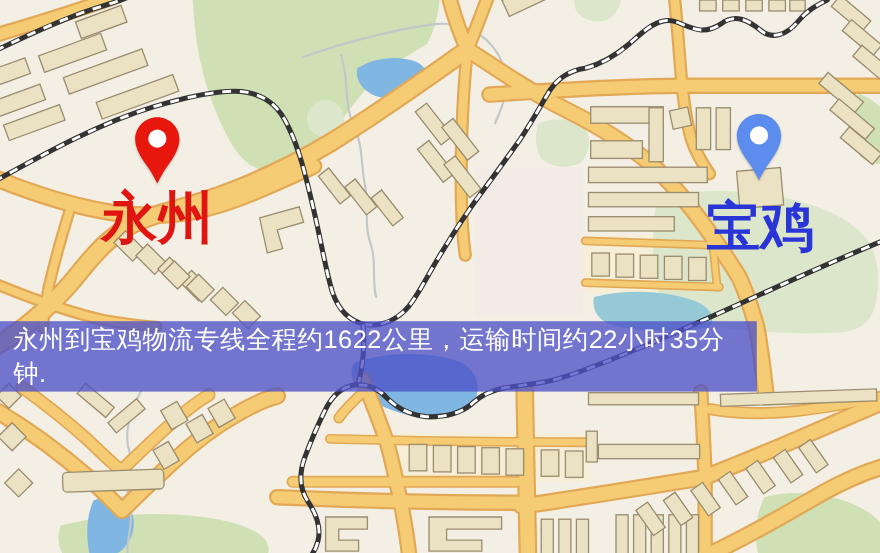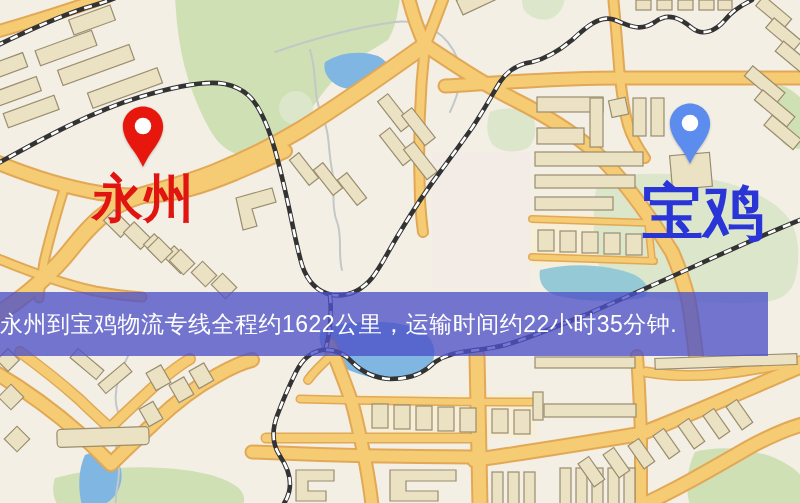--- a/index.html
+++ b/index.html
@@ -28,26 +28,26 @@
   .marker{position:absolute;}
   .marker svg{display:block;filter:drop-shadow(0 1px 1px rgba(0,0,0,.25));}
   .marker-origin{left:120px;top:104px;width:46px;height:66px;}
   .marker-destination{left:667px;top:101px;width:46px;height:66px;}
 
   .place-label{
     position:absolute;line-height:1;white-space:nowrap;
     font-family:"Liberation Serif","DejaVu Serif",serif;font-weight:600;
   }
   .label-origin{left:92px;top:174px;font-size:51px;color:var(--origin-label,#e01410);}
-  .label-destination{left:642px;top:182px;font-size:61px;color:var(--destination-label,#2a35d8);}
+  .label-destination{left:642px;top:182px;font-size:49px;color:var(--destination-label,#2a35d8);}
 
   
   .banner{
-    position:absolute;left:0;top:292px;width:768px;height:64px;
-    display:flex;align-items:center;justify-content:flex-start;
+    position:absolute;left:0;top:292px;width:676px;height:64px;
+    display:flex;align-items:center;justify-content:flex-start;padding-left:12px;
   }
   .banner::before{
     content:"";position:absolute;inset:0;
     background:var(--banner-bg,#4d51c8);opacity:.78;
   }
   .banner-text{
     position:relative;color:var(--banner-text,#fff);
     font-size:23px;letter-spacing:.5px;
   }
 </style>

